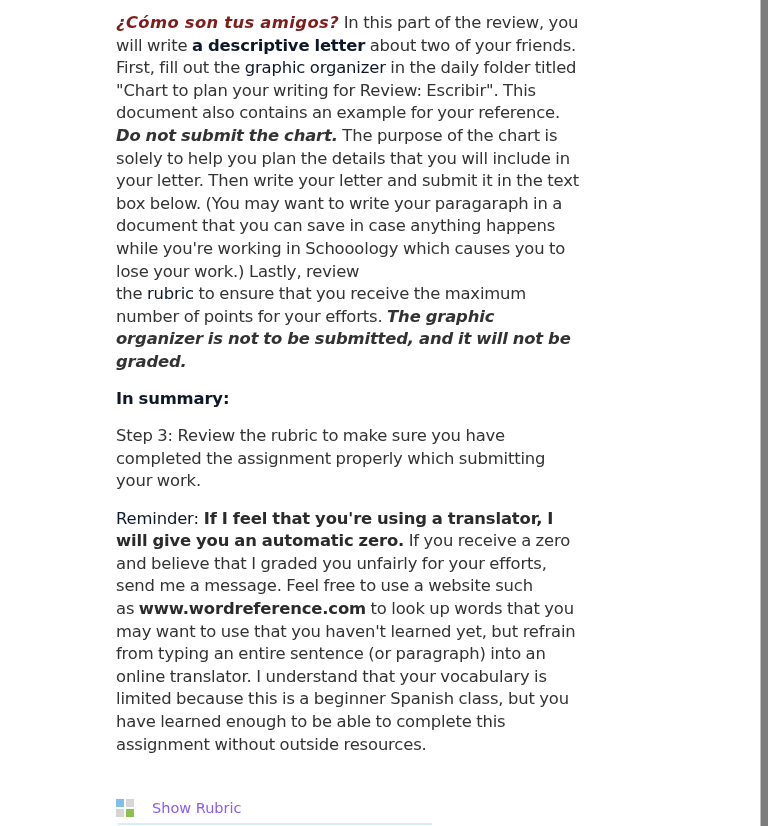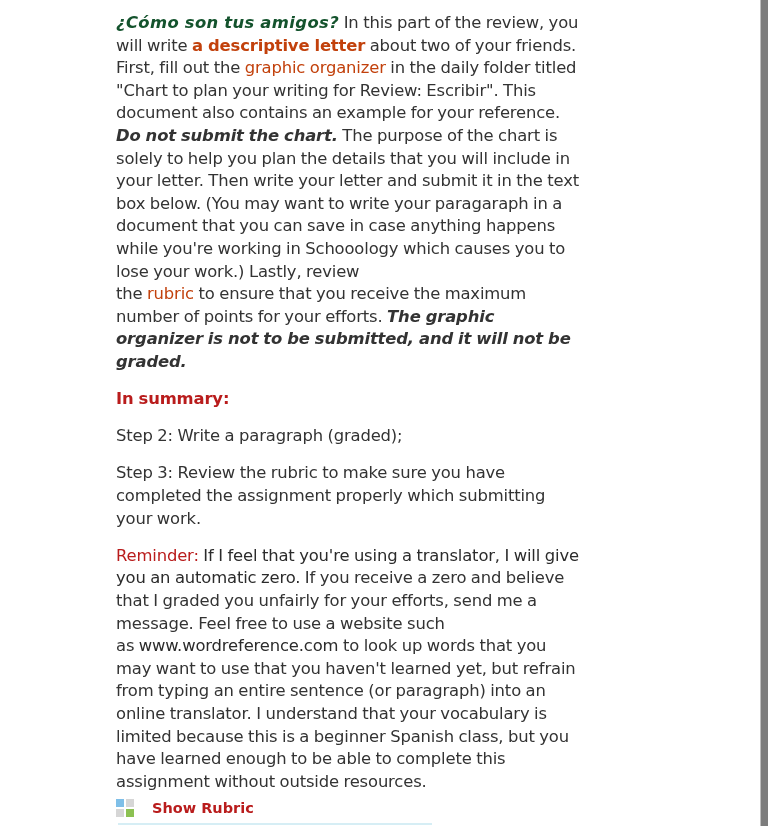--- a/index.html
+++ b/index.html
@@ -22,35 +22,35 @@
     width: 470px;
     font-size: 16.4px;
     line-height: 22.6px;
     letter-spacing: -0.15px;
     word-spacing: -0.5px;
   }
   .content p {
     margin: 0 0 14.6px 0;
   }
   .title {
-    color: #14532d;
+    color: #7f1d1d;
     font-weight: bold;
     font-style: italic;
     letter-spacing: 0.4px;
   }
   .link {
-    color: #c2410c;
+    color: #0f172a;
     text-decoration: none;
     cursor: pointer;
   }
   .link.strong { font-weight: 600; }
   .em { font-style: italic; font-weight: bold; }
-  .red { color: #b91c1c; }
+  .red { color: #0f172a; }
   .red.strong { font-weight: bold; }
-  .bold { font-weight: normal; color: #2b2b2b; }
+  .bold { font-weight: bold; color: #2b2b2b; }
   .footer {
     position: absolute;
     left: 116px;
     top: 797px;
     height: 22px;
     display: flex;
     align-items: center;
   }
   .rubric-icon {
     width: 18px;
@@ -61,23 +61,22 @@
     gap: 2px;
     margin-right: 18px;
   }
   .rubric-icon span { display: block; }
   .ri-1 { background: #7fbfe8; }
   .ri-2 { background: #d6d6d6; }
   .ri-3 { background: #d6d6d6; }
   .ri-4 { background: #8cc152; }
   .show-rubric {
     font-size: 14.5px;
-    color: #b91c1c;
+    color: #8b5cf6;
     cursor: pointer;
-    font-weight: bold;
   }
   .bottom-line {
     position: absolute;
     left: 118px;
     top: 823px;
     width: 314px;
     height: 2px;
     background: #d6eef5;
   }
   .scrollbar {
@@ -95,21 +94,20 @@
 
 <div class="content">
   <p>
     <span class="title">¿Cómo son tus amigos?</span><span> In this part of the review, you will write </span><a class="link strong">a descriptive letter</a><span> about two of your friends. First, fill out the </span><a class="link">graphic organizer</a><span> in the daily folder titled "Chart to plan your writing for Review: Escribir". This document also contains an example for your reference. </span><span class="em">Do not submit the chart.</span><span> The purpose of the chart is solely to help you plan the details that you will include in your letter. Then write your letter and submit it in the text box below. (You may want to write your paragaraph in a document that you can save in case anything happens while you're working in Schooology which causes you to lose your work.) Lastly, review</span><br><span>the </span><a class="link">rubric</a><span> to ensure that you receive the maximum number of points for your efforts. </span><span class="em">The graphic organizer is not to be submitted, and it will not be graded.</span>
   </p>
 
   <p>
     <span class="red strong">In summary:</span>
   </p>
 
-  <p>Step 2: Write a paragraph (graded);</p>
   <p>Step 3: Review the rubric to make sure you have completed the assignment properly which submitting your work.</p>
 
   <p>
     <span class="red">Reminder:</span><span class="bold"> If I feel that you're using a translator, I will give you an automatic zero.</span><span> If you receive a zero and believe that I graded you unfairly for your efforts, send me a message. Feel free to use a website such</span><br><span>as </span><span class="bold">www.wordreference.com</span><span> to look up words that you may want to use that you haven't learned yet, but refrain from typing an entire sentence (or paragraph) into an online translator. I understand that your vocabulary is limited because this is a beginner Spanish class, but you have learned enough to be able to complete this assignment without outside resources.</span>
   </p>
 </div>
 
 <div class="footer">
   <div class="rubric-icon">
     <span class="ri-1"></span>

